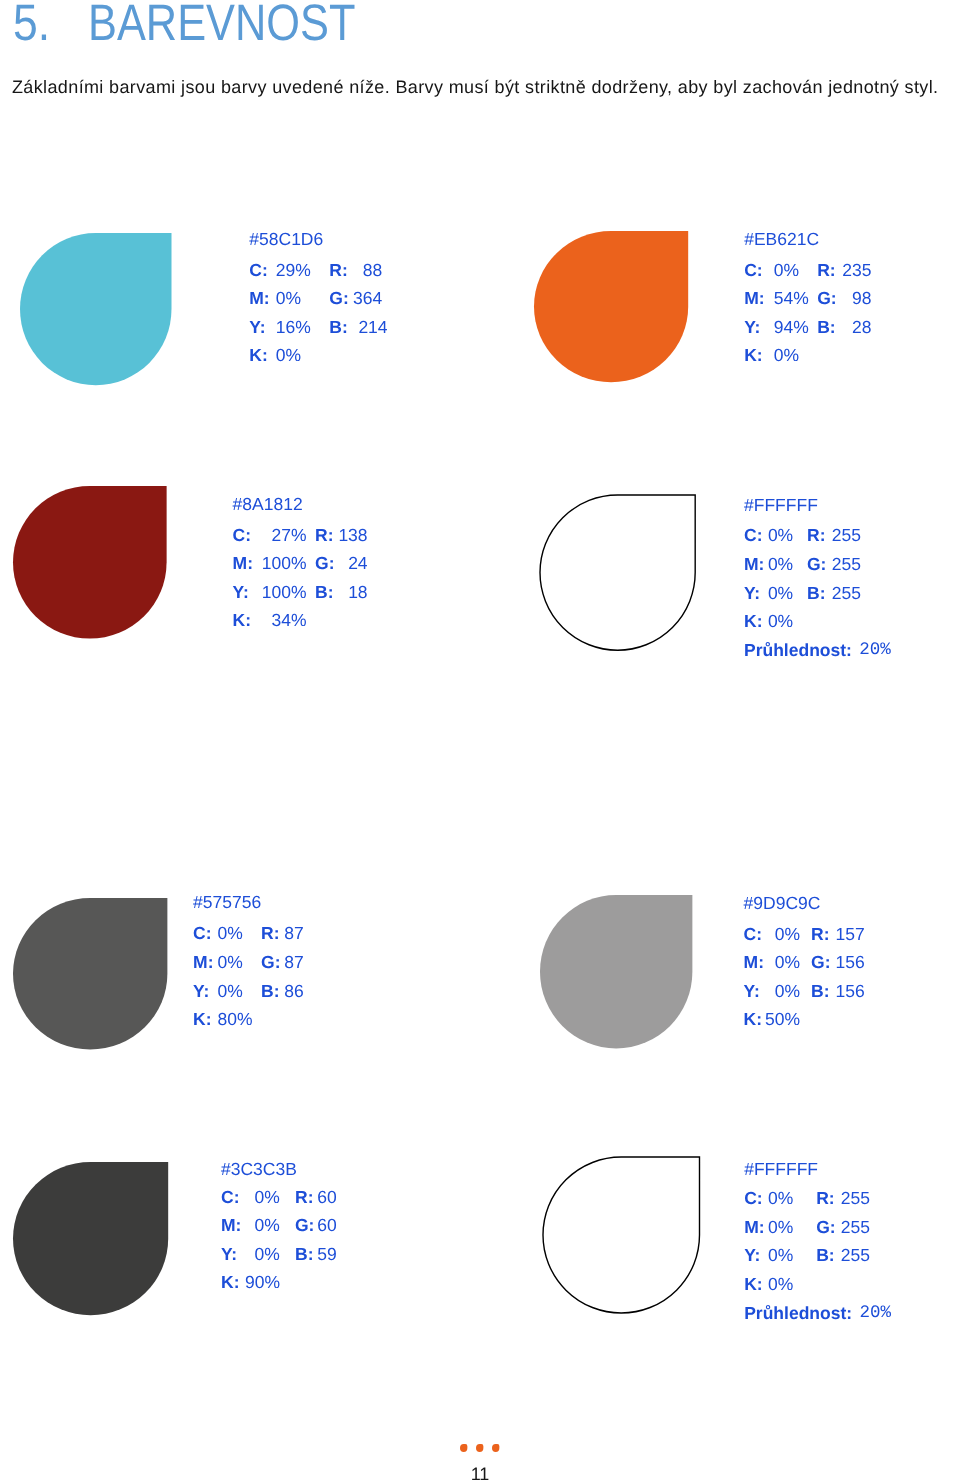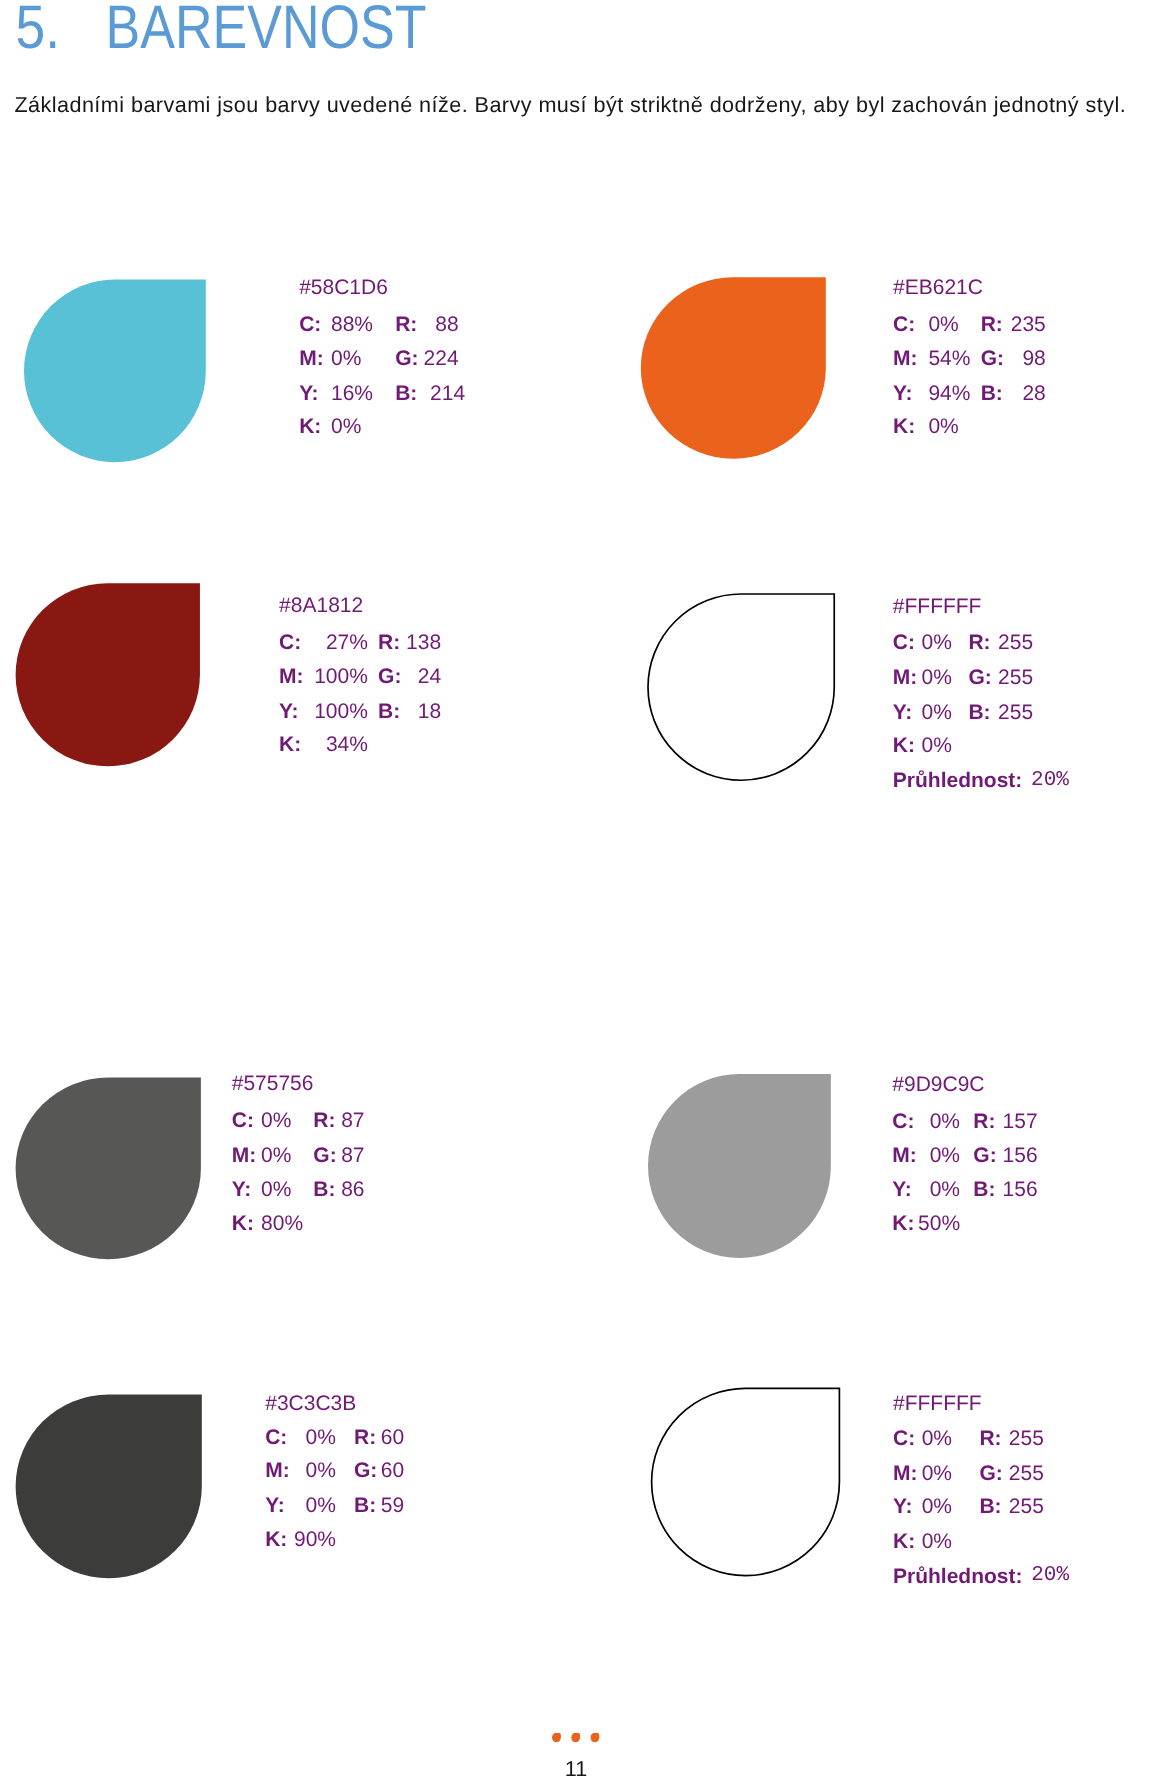--- a/index.html
+++ b/index.html
@@ -20,21 +20,21 @@
   .secbar{position:absolute;left:3px;width:954px;height:43px;background:#5B9BD5;}
   .secbar .lbl{position:absolute;left:8.5px;top:7px;font-size:20px;letter-spacing:1.2px;
                color:#fff;white-space:pre;line-height:28px;
                transform-origin:0 0;display:inline-block;}
   .secbar.s1 .lbl{transform:scaleX(1.0);}
   .secbar.s2 .lbl{transform:scaleX(0.965);}
 
   .drop{position:absolute;}
   .drop svg{display:block;width:100%;height:100%;overflow:visible;}
 
-  .info{position:absolute;font-size:17.5px;color:#701a75;white-space:pre;}
+  .info{position:absolute;font-size:17.5px;color:#1d4ed8;white-space:pre;}
   .info .hex{position:absolute;left:0;}
   .info .k{position:absolute;font-weight:bold;}
   .info .v{position:absolute;text-align:right;}
   .info .opk{position:absolute;font-weight:bold;}
   .info .opv{position:absolute;font-family:Liberation Mono, monospace;}
 
   .pn{position:absolute;left:0;width:960px;text-align:center;font-size:18px;color:#171717;}
   .dots{position:absolute;left:0;width:960px;text-align:center;font-size:0;}
   .dot{display:inline-block;width:7.4px;height:7.9px;margin:0 4.3px;vertical-align:top;}
 </style>
@@ -85,31 +85,31 @@
     </div>
   <div class="drop" style="left:542.9px;top:1157.2px;width:156.5px;height:156.0px;">
       <svg viewBox="0 0 100 100" preserveAspectRatio="none">
         <path d="M 50 0 L 100 0 L 100 50 A 50 50 0 1 1 50 0 Z" fill="#FFFFFF"></path>
         <path fill="none" stroke-width="1.4" vector-effect="non-scaling-stroke" d="M 50 0 L 100 0 L 100 50 A 50 50 0 1 1 50 0 Z" stroke="#000000"></path>
       </svg>
     </div>
   <div class="info" style="left:249.3px;top:229.0px;">
     <span class="hex" style="top:0.0px">#58C1D6</span>
     <span class="k" style="left:0px;top:30.6px">C:</span>
-    <span class="v" style="left:26.5px;top:30.6px;width:35.0px;text-align:left">88%</span>
+    <span class="v" style="left:26.5px;top:30.6px;width:35.0px;text-align:left">29%</span>
     <span class="k" style="left:0px;top:59.2px">M:</span>
     <span class="v" style="left:26.5px;top:59.2px;width:35.0px;text-align:left">0%</span>
     <span class="k" style="left:0px;top:87.8px">Y:</span>
     <span class="v" style="left:26.5px;top:87.8px;width:35.0px;text-align:left">16%</span>
     <span class="k" style="left:0px;top:116.4px">K:</span>
     <span class="v" style="left:26.5px;top:116.4px;width:35.0px;text-align:left">0%</span>
     <span class="k" style="left:80.0px;top:30.6px">R:</span>
     <span class="v" style="left:93.5px;top:30.6px;width:39.4px;text-align:right">88</span>
     <span class="k" style="left:80.0px;top:59.2px">G:</span>
-    <span class="v" style="left:93.5px;top:59.2px;width:39.4px;text-align:right">224</span>
+    <span class="v" style="left:93.5px;top:59.2px;width:39.4px;text-align:right">364</span>
     <span class="k" style="left:80.0px;top:87.8px">B:</span>
     <span class="v" style="left:104px;top:87.8px;width:39.4px;text-align:center">214</span>
   </div>
   <div class="info" style="left:744.2px;top:229.0px;">
     <span class="hex" style="top:0.0px">#EB621C</span>
     <span class="k" style="left:0px;top:30.6px">C:</span>
     <span class="v" style="left:29.5px;top:30.6px;width:35.0px;text-align:left">0%</span>
     <span class="k" style="left:0px;top:59.2px">M:</span>
     <span class="v" style="left:29.5px;top:59.2px;width:35.0px;text-align:left">54%</span>
     <span class="k" style="left:0px;top:87.8px">Y:</span>

